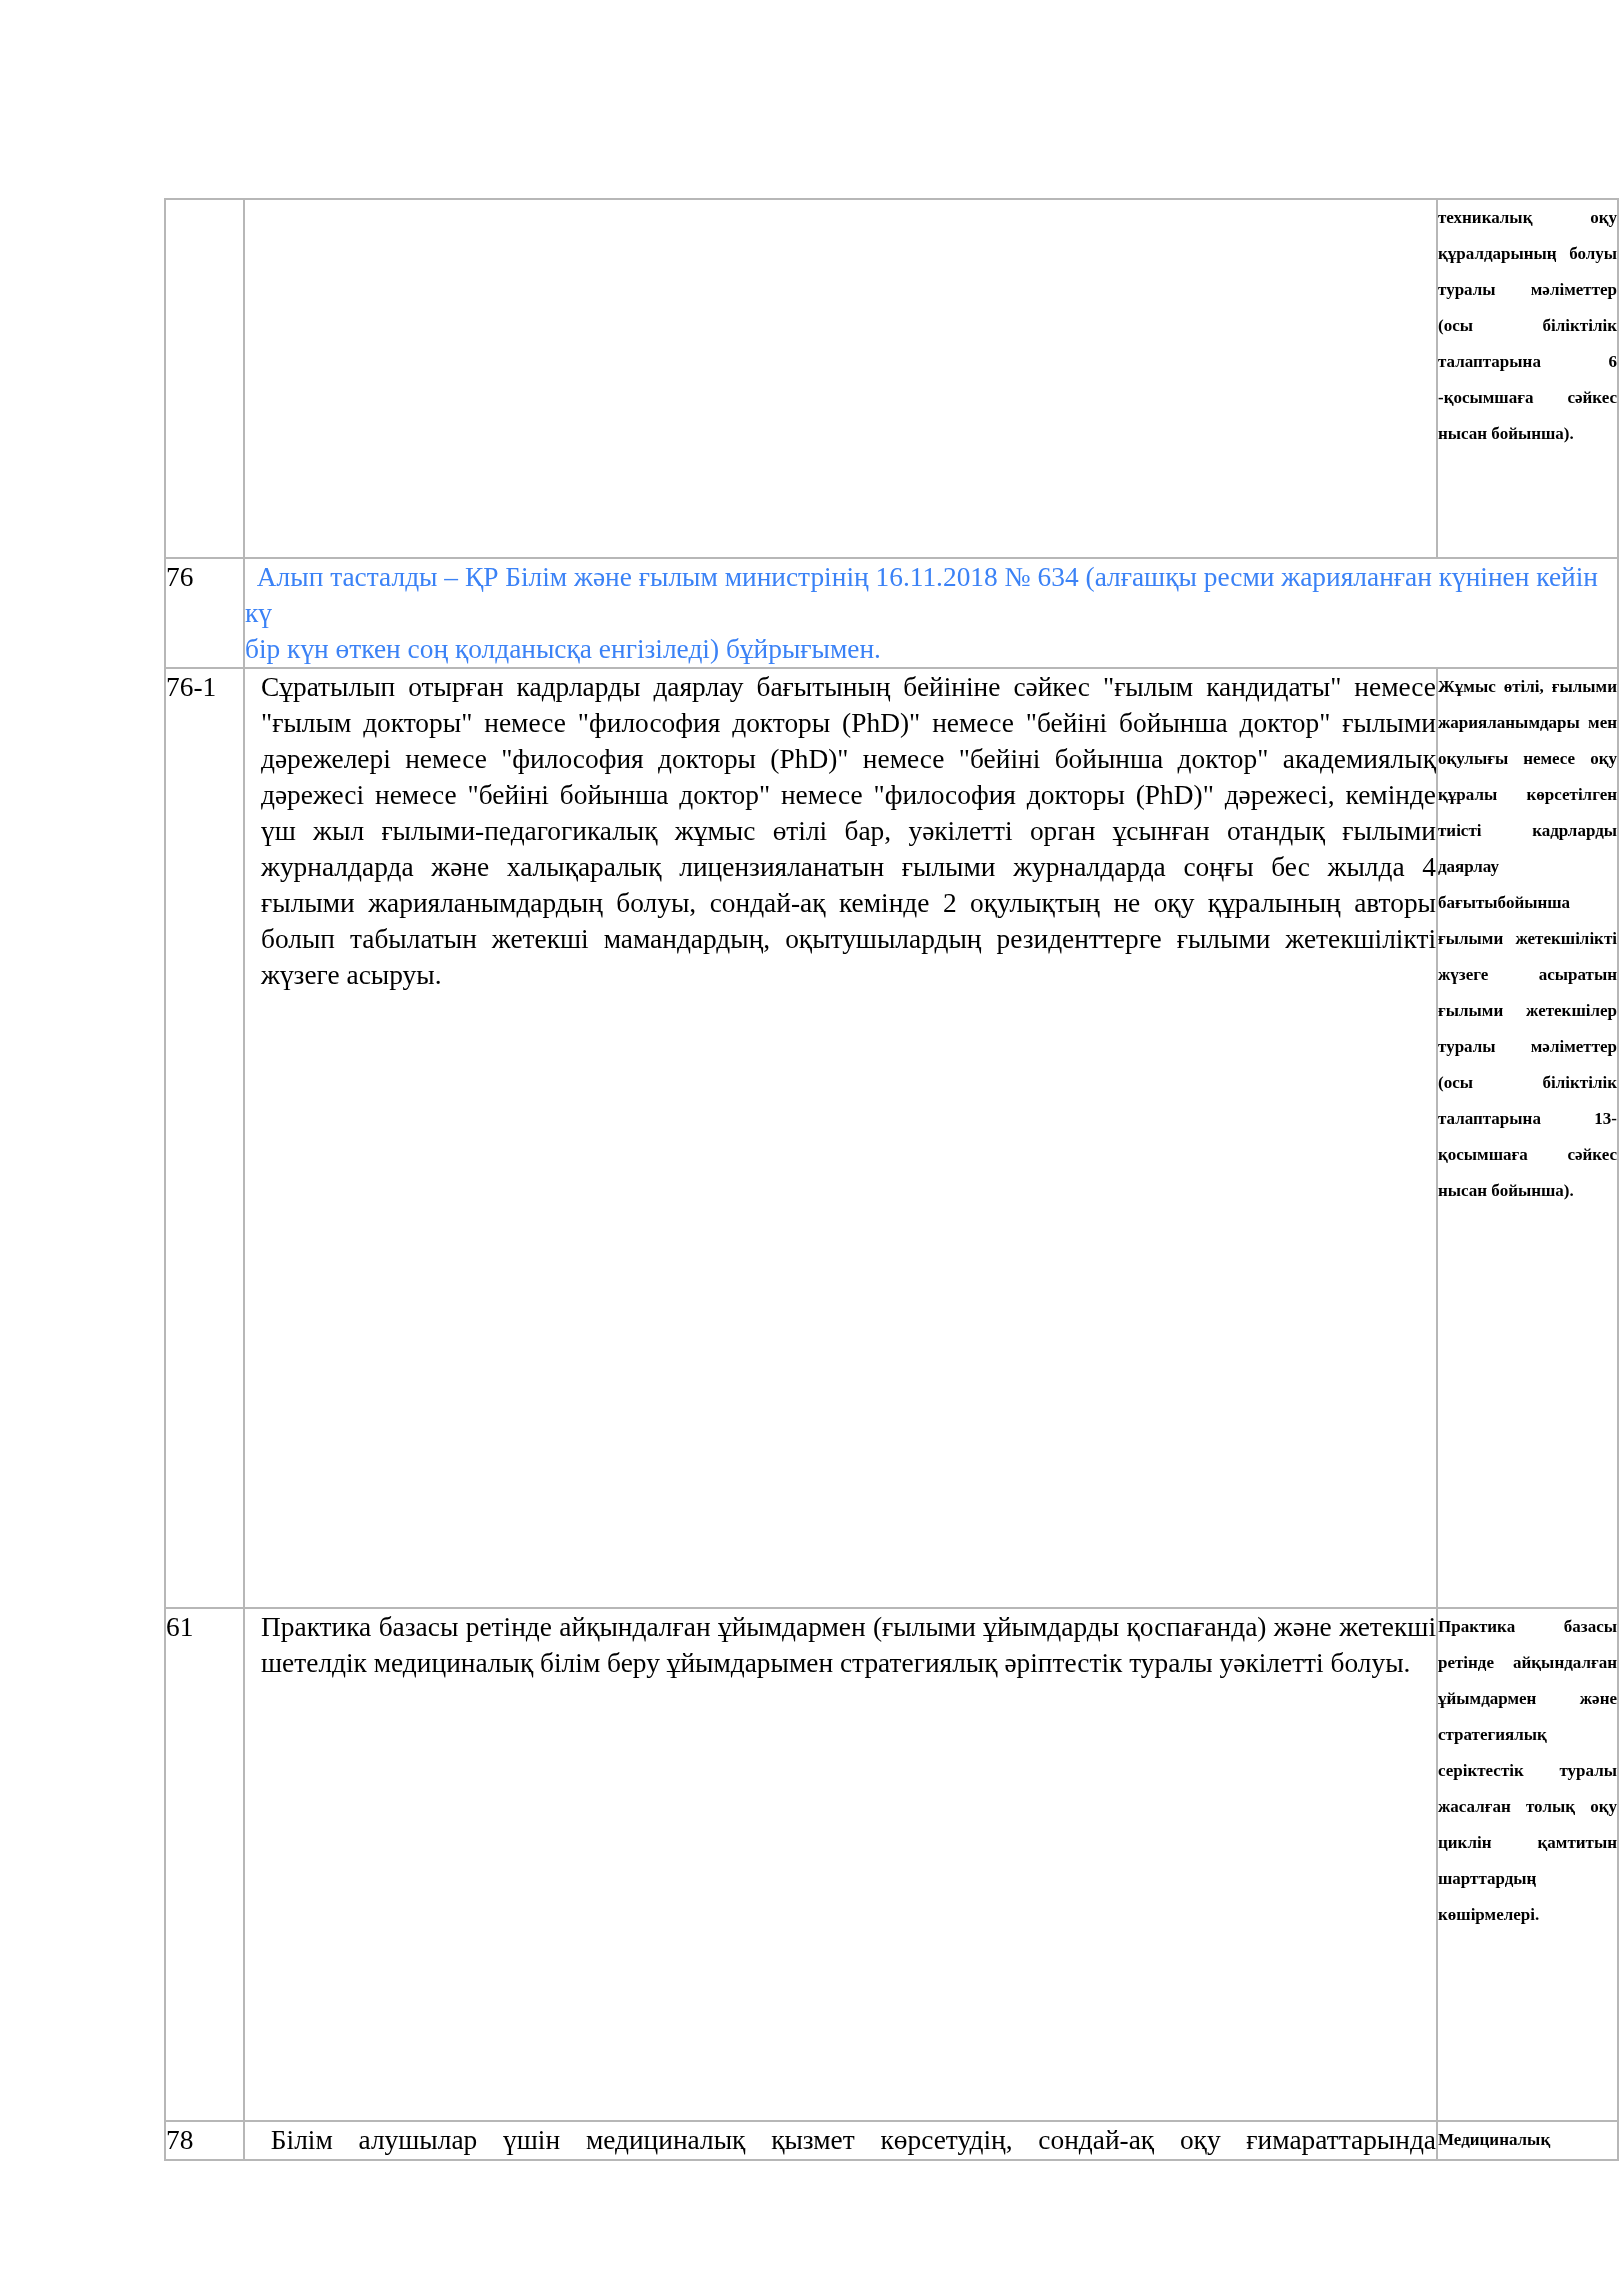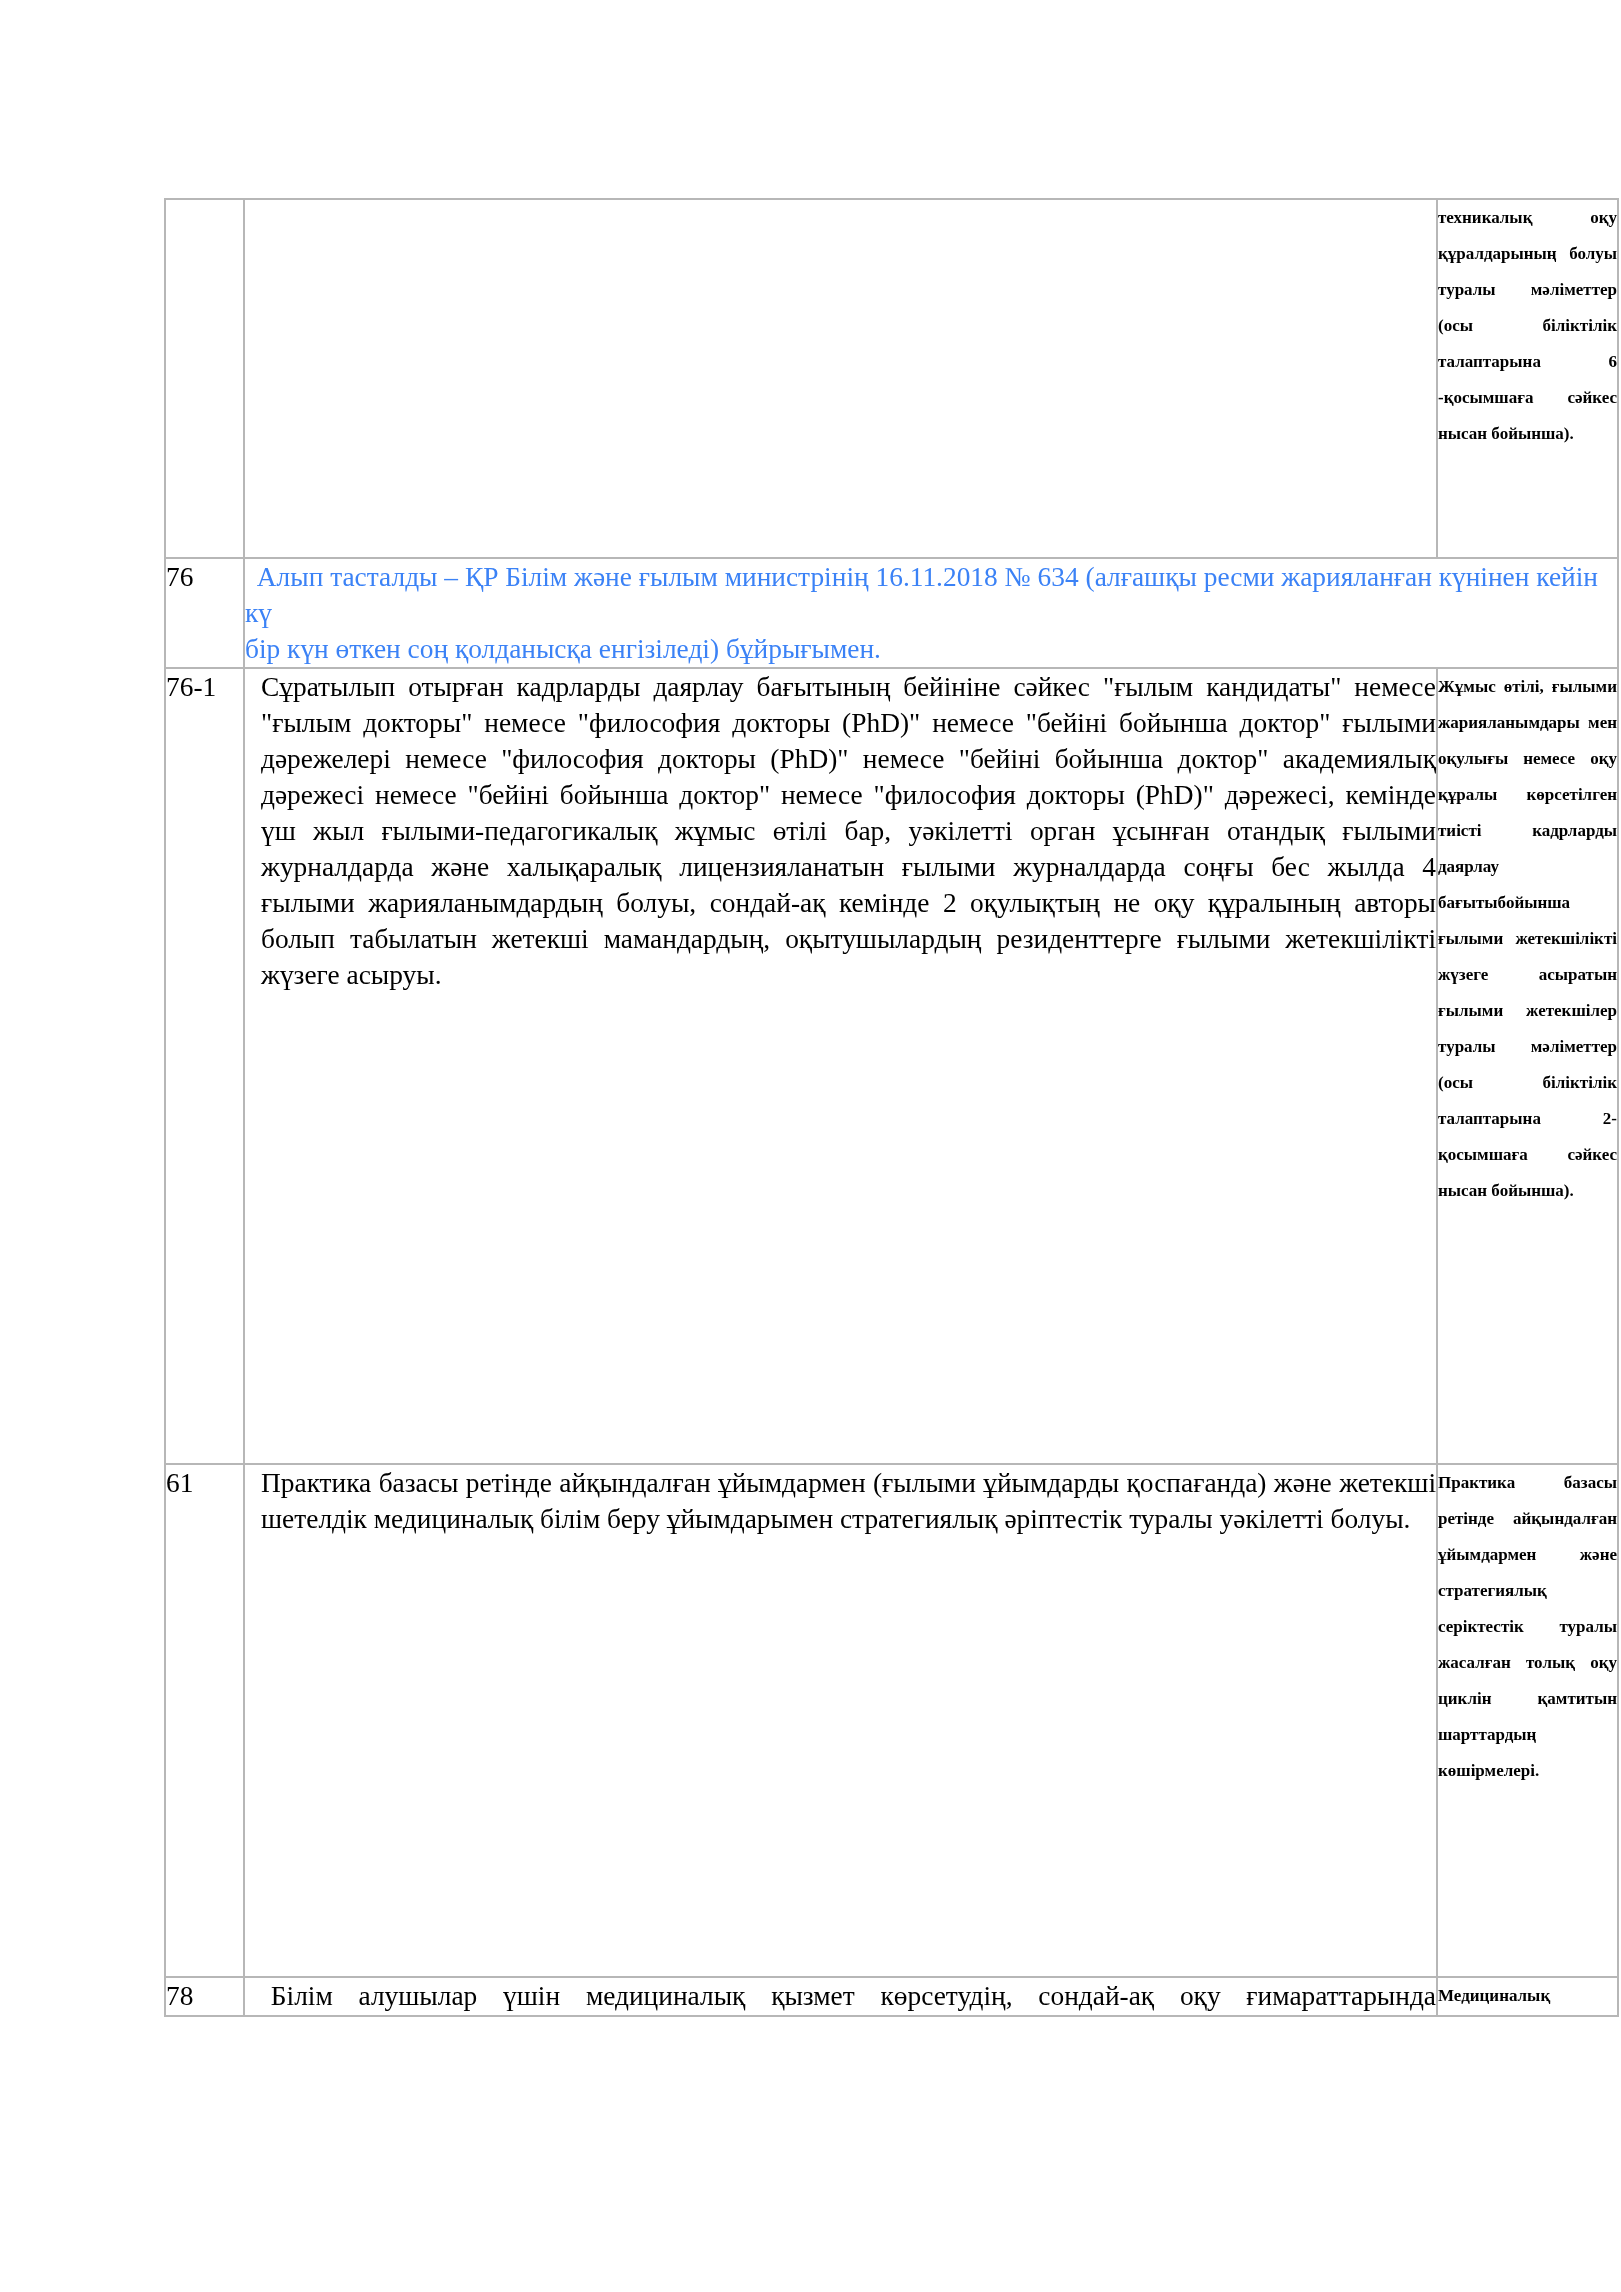--- a/index.html
+++ b/index.html
@@ -27,21 +27,21 @@
     vertical-align: top;
     padding: 0;
     overflow: hidden;
   }
   col.c-num { width: 79px; }
   col.c-req { width: 1193px; }
   col.c-doc { width: 181px; }
 
   tr.r0 { height: 359px; }
   tr.r1 { height: 78px; }
-  tr.r2 { height: 796px; border-radius: 13px; }
+  tr.r2 { height: 940px; border-radius: 13px; }
   tr.r3 { height: 513px; }
   tr.r4 { height: 39px; }
 
   td.num {
     vertical-align: middle;
     padding-left: 7.8px;
     margin-top: 48px;
   }
   tr.r4 td.num { vertical-align: top; }
 
@@ -117,21 +117,21 @@
     </tr>
 
     <tr class="r2">
       <td class="num">
         <div>76-1</div>
       </td>
       <td class="req">
         <div class="req-text">Сұратылып отырған кадрларды даярлау бағытының бейініне сәйкес "ғылым кандидаты" немесе "ғылым докторы" немесе "философия докторы (PhD)" немесе "бейіні бойынша доктор" ғылыми дәрежелері немесе "философия докторы (PhD)" немесе "бейіні бойынша доктор" академиялық дәрежесі немесе "бейіні бойынша доктор" немесе "философия докторы (PhD)" дәрежесі, кемінде үш жыл ғылыми-педагогикалық жұмыс өтілі бар, уәкілетті орган ұсынған отандық ғылыми журналдарда және халықаралық лицензияланатын ғылыми журналдарда соңғы бес жылда 4 ғылыми жарияланымдардың болуы, сондай-ақ кемінде 2 оқулықтың не оқу құралының авторы болып табылатын жетекші мамандардың, оқытушылардың резиденттерге ғылыми жетекшілікті жүзеге асыруы.</div>
       </td>
       <td class="doc">
-        <div class="doc-text">Жұмыс өтілі, ғылыми жарияланымдары мен оқулығы немесе оқу құралы көрсетілген тиісті кадрларды даярлау бағытыбойынша ғылыми жетекшілікті жүзеге асыратын ғылыми жетекшілер туралы мәліметтер (осы біліктілік талаптарына 2-қосымшаға сәйкес нысан бойынша).</div>
+        <div class="doc-text">Жұмыс өтілі, ғылыми жарияланымдары мен оқулығы немесе оқу құралы көрсетілген тиісті кадрларды даярлау бағытыбойынша ғылыми жетекшілікті жүзеге асыратын ғылыми жетекшілер туралы мәліметтер (осы біліктілік талаптарына 13-қосымшаға сәйкес нысан бойынша).</div>
       </td>
     </tr>
 
     <tr class="r3">
       <td class="num">
         <div>61</div>
       </td>
       <td class="req">
         <div class="req-text">Практика базасы ретінде айқындалған ұйымдармен (ғылыми ұйымдарды қоспағанда) және жетекші шетелдік медициналық білім беру ұйымдарымен стратегиялық әріптестік туралы уәкілетті болуы.</div>
       </td>

